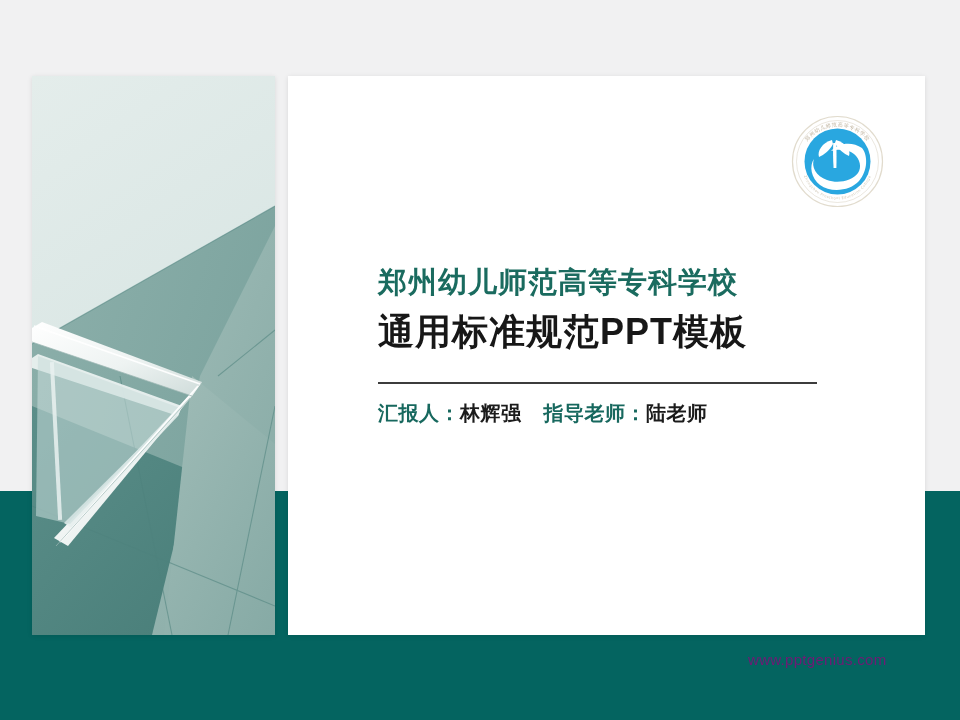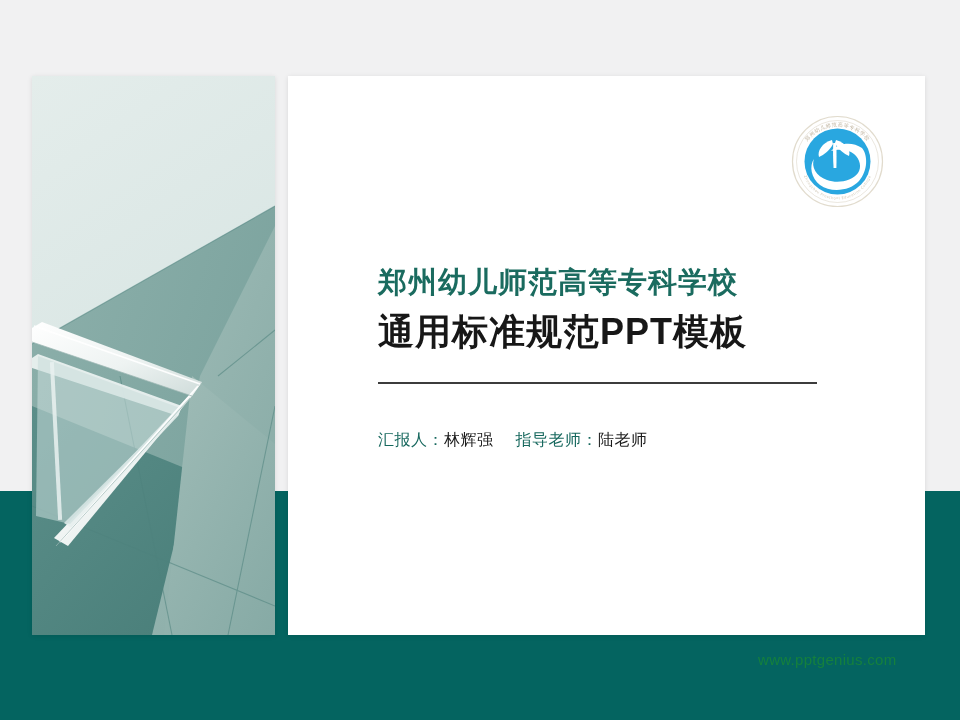--- a/index.html
+++ b/index.html
@@ -95,40 +95,39 @@
     margin-top: 10px;
     white-space: nowrap;
   }
   .divider {
     width: 439px;
     height: 2px;
     background: #3c3c3c;
     margin-top: 26px;
   }
   .byline {
-    margin-top: 46px;
-    font-size: 16px;
-    font-weight: normal;
+    margin-top: 16px;
+    font-size: 20px;
+    font-weight: bold;
     letter-spacing: 0.5px;
     white-space: nowrap;
   }
   .byline .lbl { color: #17685e; }
   .byline .val { color: #1b1b1b; }
   .byline .gap { display: inline-block; width: 22px; }
 
   
   .watermark {
     position: absolute;
     left: 748px;
     top: 651px;
     font-size: 15px;
-    color: #15803d;
+    color: #701a75;
     letter-spacing: 0.3px;
     white-space: nowrap;
-    margin-left: 10px;
   }
 </style>
 </head>
 <body>
 
 <div class="slide">
 
   <div class="teal-band"></div>
 
   <div class="photo-panel">

